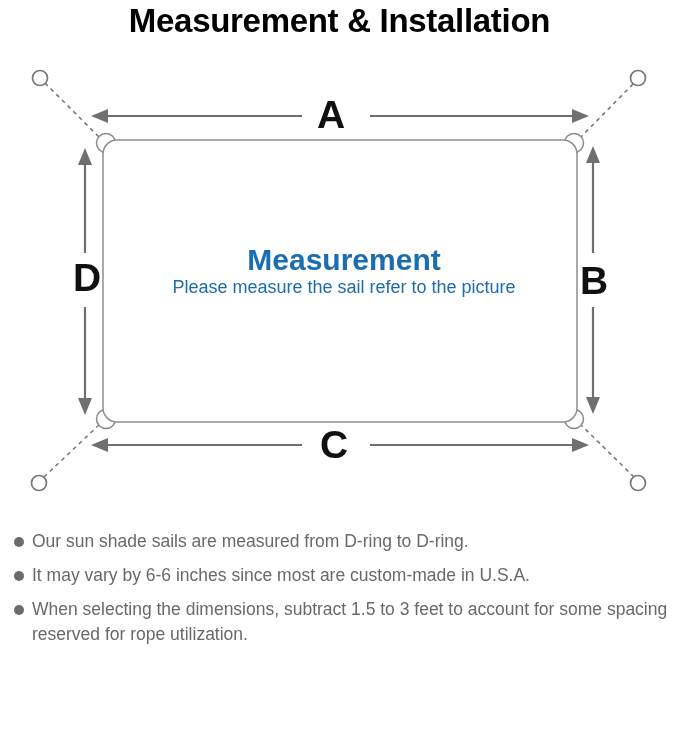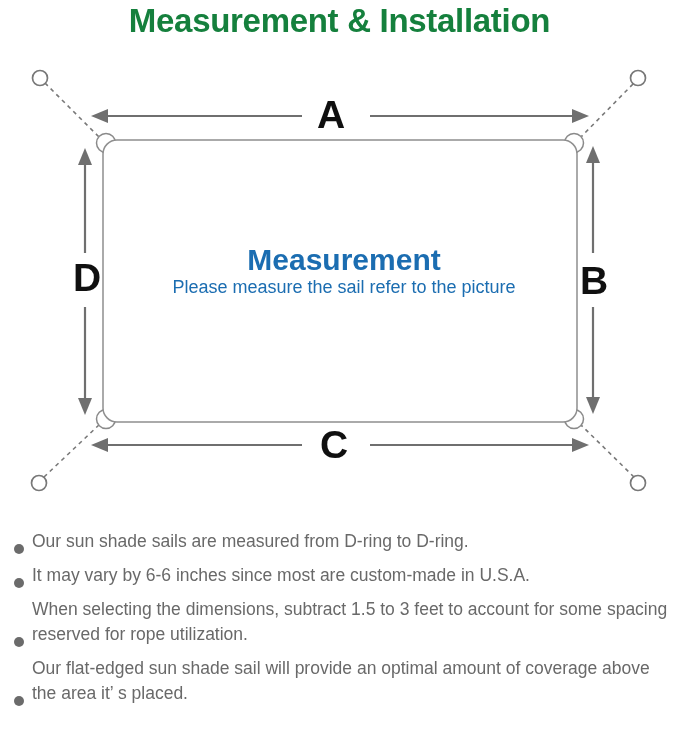--- a/index.html
+++ b/index.html
@@ -7,35 +7,35 @@
     position:relative;
     width:679px;height:739px;
     background:#ffffff;
     font-family:"Liberation Sans", sans-serif;
     overflow:hidden;
   }
   .page-title{
     position:absolute;top:0;left:0;width:100%;
     margin:0;text-align:center;
     font-size:33px;font-weight:bold;letter-spacing:-0.3px;
-    color:#15803d;
+    color:#000000;
     line-height:42px;
   }
   svg.diagram{position:absolute;top:0;left:0;}
   svg text{font-family:"Liberation Sans", sans-serif;}
   .dim-label{font-size:39px;font-weight:bold;fill:#101010;}
   .center-title{font-size:30px;font-weight:bold;fill:#1b6db1;}
   .center-sub{font-size:18px;fill:#1b6db1;}
   ul.bullets{
     position:absolute;left:12px;top:529px;width:662px;
     margin:0;padding:0;list-style:none;
     font-size:17.5px;line-height:25px;color:#696969;
   }
   ul.bullets li{
-    display:flex;align-items:flex-end;
+    display:flex;align-items:flex-start;
     margin:0 0 9px 0;
   }
   .dot{
     flex:0 0 auto;
     width:10px;height:10px;border-radius:50%;
     background:#6b6b6b;
     margin:8px 8px 0 2px;
   }
 </style>
 </head>
@@ -116,19 +116,15 @@
       <span>Our sun shade sails are measured from D-ring to D-ring.</span>
     </li>
     <li>
       <span class="dot"></span>
       <span>It may vary by 6-6 inches since most are custom-made in U.S.A.</span>
     </li>
     <li>
       <span class="dot"></span>
       <span>When selecting the dimensions, subtract 1.5 to 3 feet to account for some spacing reserved for rope utilization.</span>
     </li>
-    <li>
-      <span class="dot"></span>
-      <span>Our flat-edged sun shade sail will provide an optimal amount of coverage above the area it’ s placed.</span>
-    </li>
   </ul>
 
 </div>
 
 </body></html>

